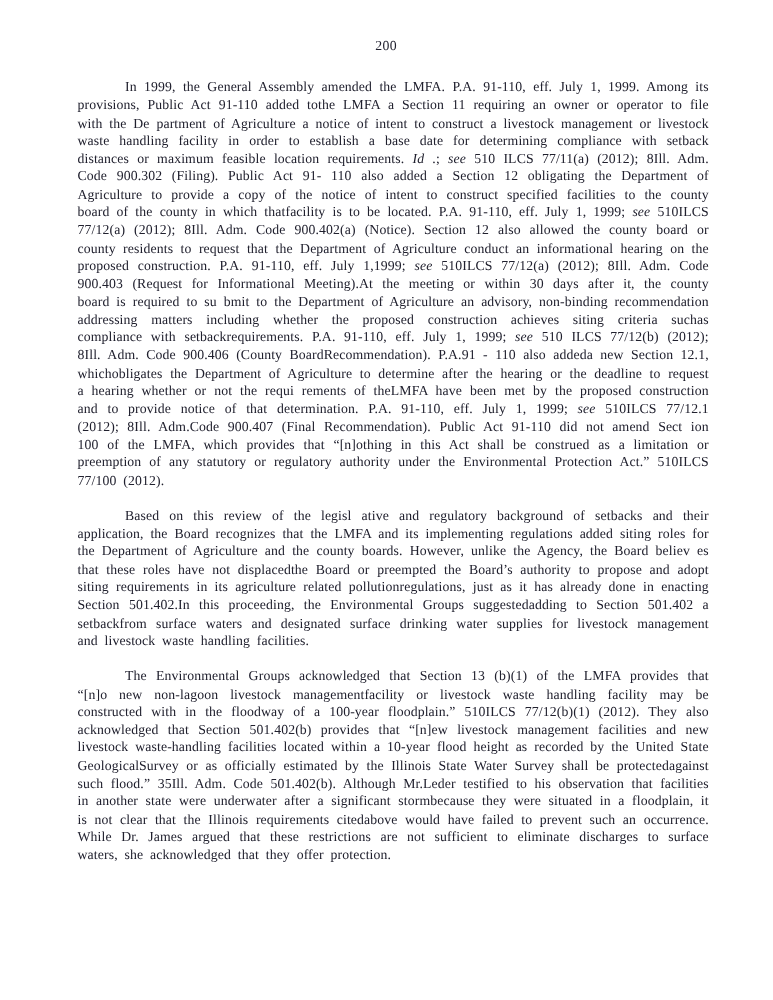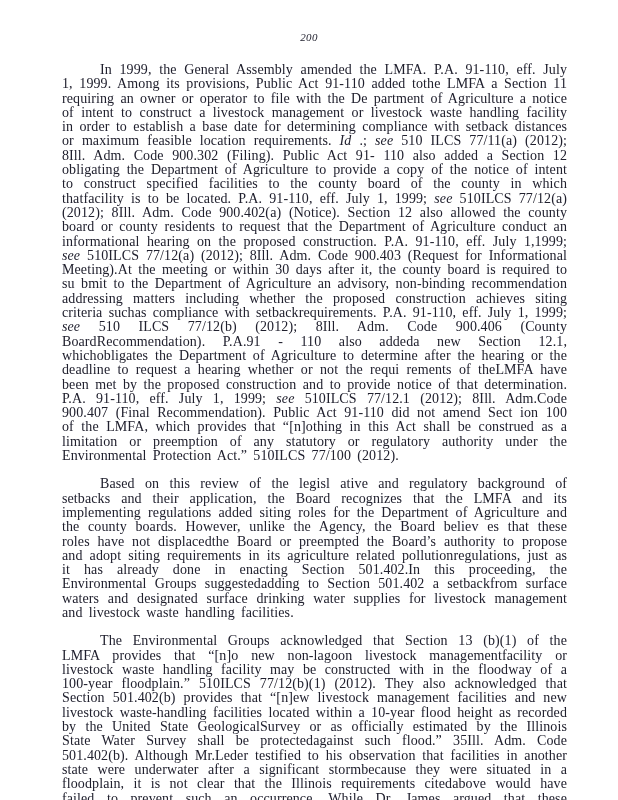--- a/index.html
+++ b/index.html
@@ -14,29 +14,28 @@
     background: #ffffff;
     overflow: hidden;
     font-family: "Liberation Serif", "DejaVu Serif", serif;
     color: #20202e;
   }
   .pagenum-row {
     padding-top: 31px;
     text-align: center;
     font-size: 11px;
     letter-spacing: 0.3px;
-    font-style: italic;
   }
   .body-text {
     margin: 20px 51px 0 62px;
     width: 505px;
   }
   .para {
     margin: 0 0 14px 0;
-    font-size: 14px;
+    font-size: 11px;
     line-height: 14.3px;
     text-align: justify;
     text-indent: 38px;
     word-spacing: 2.6px;
     letter-spacing: 0.1px;
   }
   .para i {
     font-style: italic;
   }
 </style>

